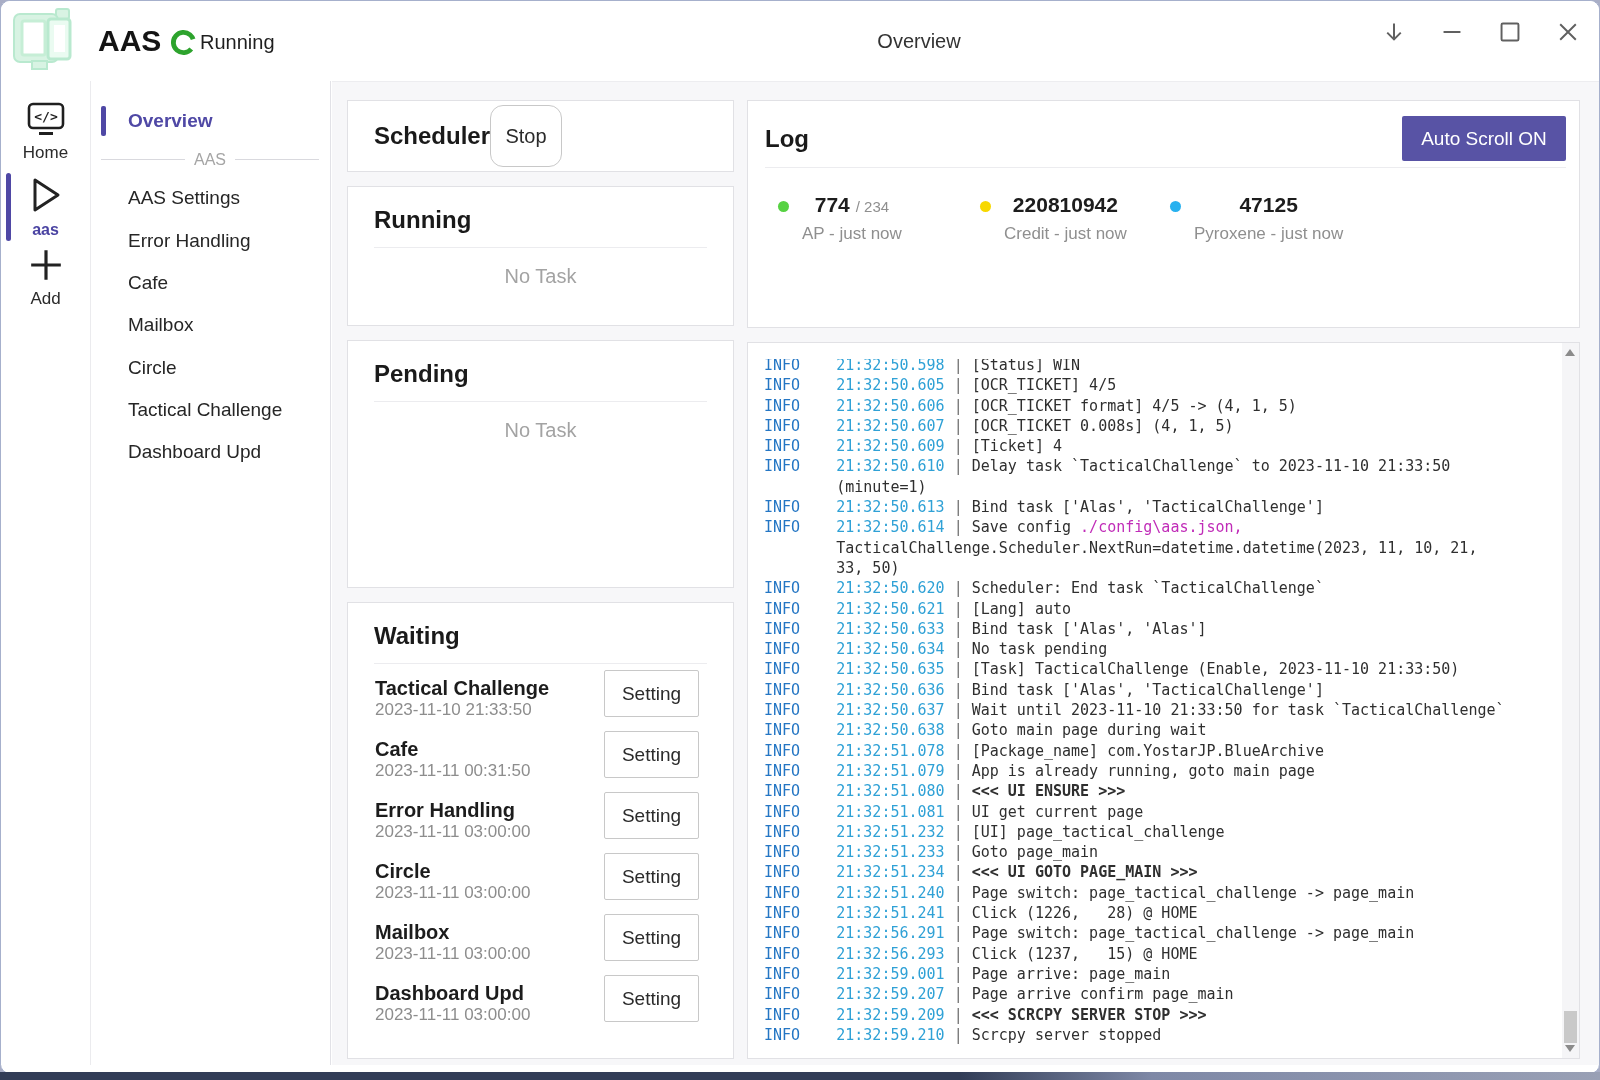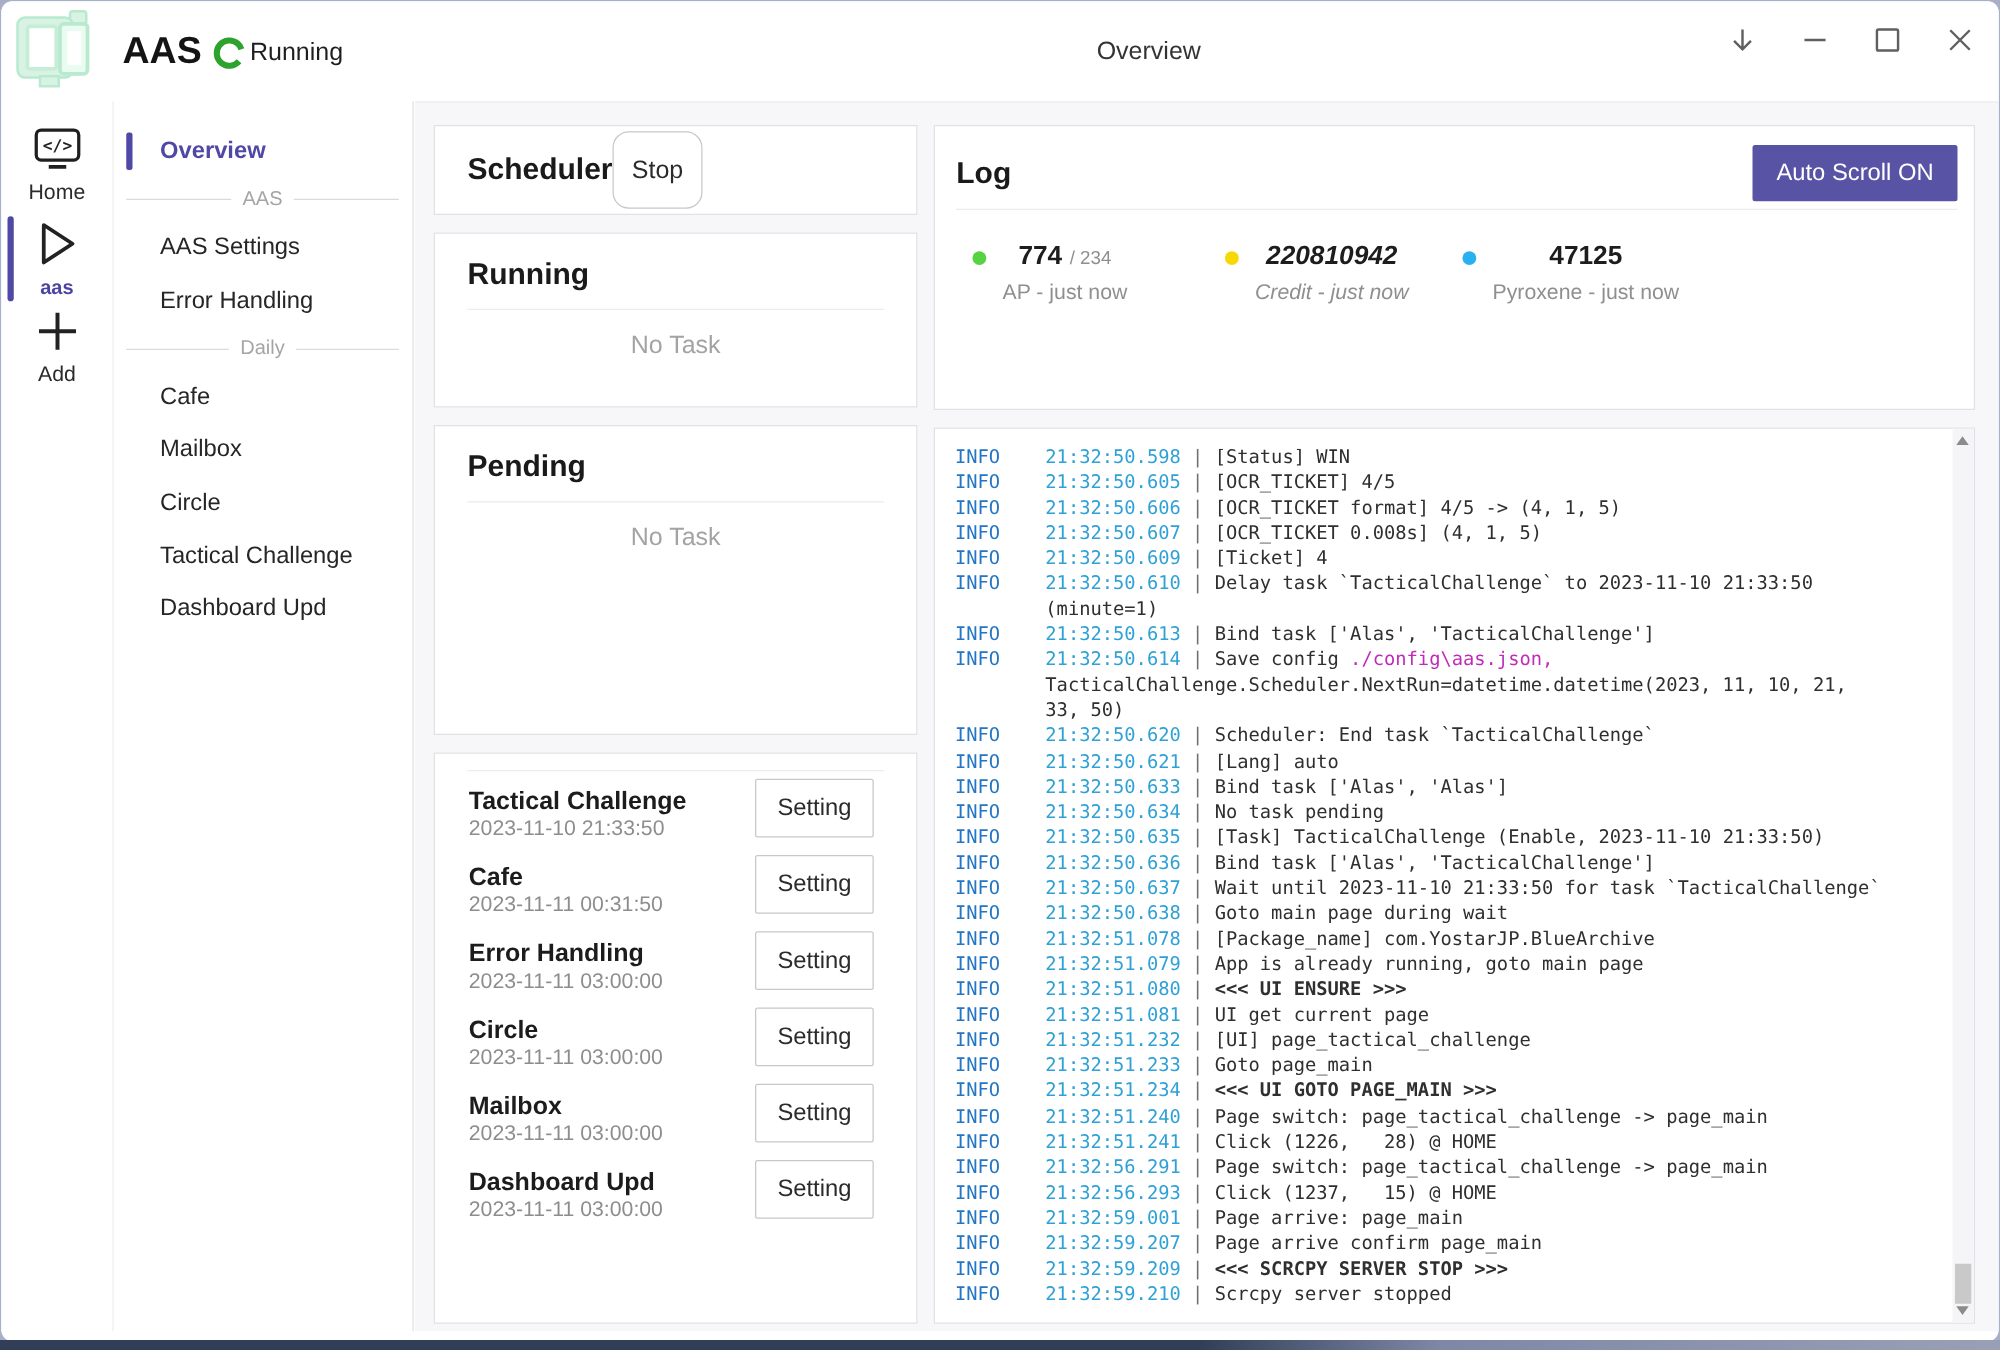--- a/index.html
+++ b/index.html
@@ -166,25 +166,20 @@
           <span class="line"></span>
           <span>AAS</span>
           <span class="line"></span>
         </div>
         <div class="nav-item">
           <span>AAS Settings</span>
         </div>
         <div class="nav-item">
           <span>Error Handling</span>
         </div>
-        <div class="nav-divider">
-          <span class="line"></span>
-          <span>Daily</span>
-          <span class="line"></span>
-        </div>
         <div class="nav-item">
           <span>Cafe</span>
         </div>
         <div class="nav-item">
           <span>Mailbox</span>
         </div>
         <div class="nav-item">
           <span>Circle</span>
         </div>
         <div class="nav-item">
@@ -215,20 +210,23 @@
 
     <div class="card card-pending">
       <div class="panel-head">
           <div class="panel-title">Pending</div>
         </div>
       <div class="panel-div"></div>
       <div class="no-task">No Task</div>
     </div>
 
     <div class="card card-waiting">
+      <div class="panel-head">
+          <div class="panel-title">Waiting</div>
+        </div>
       <div class="panel-div"></div>
       <div class="wait-list">
           <div class="wait-item">
             <div class="wait-name">Tactical Challenge</div>
             <div class="wait-time">2023-11-10 21:33:50</div>
             <button class="setting-btn">Setting</button>
           </div>
           <div class="wait-item">
             <div class="wait-name">Cafe</div>
             <div class="wait-time">2023-11-11 00:31:50</div>
@@ -260,21 +258,21 @@
     <div class="card card-loghead">
       <div class="panel-title loghead-title">Log</div>
       <button class="autoscroll-btn">Auto Scroll ON</button>
       <div class="loghead-div"></div>
       <div id="stats-holder">
           <div class="stat" style="left: 30px;">
             <span class="dot" style="background: rgb(87, 210, 67);"></span>
             <div class="val-row"><span class="stat-value">774</span><span class="stat-suffix">/ 234</span></div>
             <div class="stat-label">AP - just now</div>
           </div>
-          <div class="stat" style="left: 232px; font-style: italic;">
+          <div class="stat" style="left: 232px;">
             <span class="dot" style="background: rgb(247, 216, 0);"></span>
             <div class="val-row"><span class="stat-value">220810942</span></div>
             <div class="stat-label">Credit - just now</div>
           </div>
           <div class="stat" style="left: 422px;">
             <span class="dot" style="background: rgb(40, 177, 239);"></span>
             <div class="val-row"><span class="stat-value">47125</span></div>
             <div class="stat-label">Pyroxene - just now</div>
           </div>
         </div>

